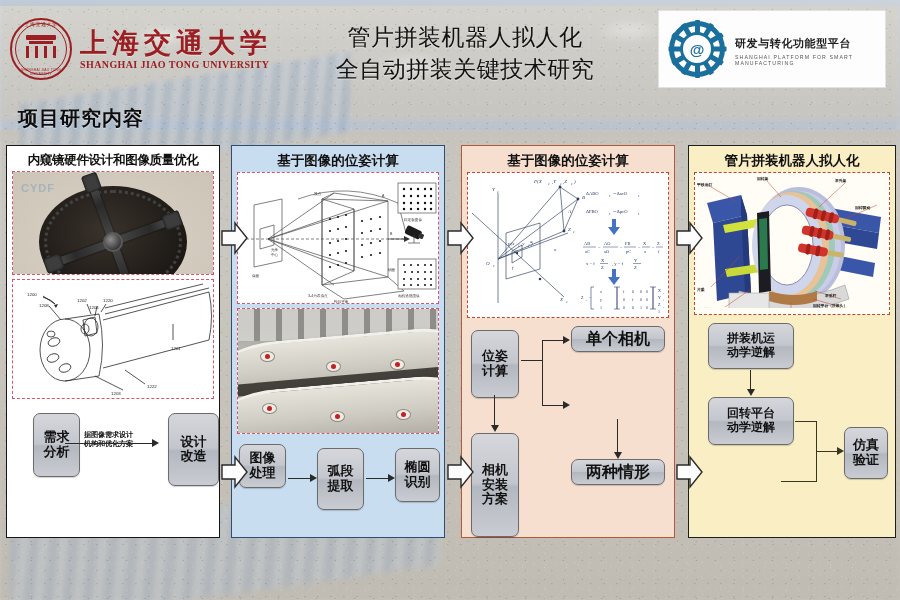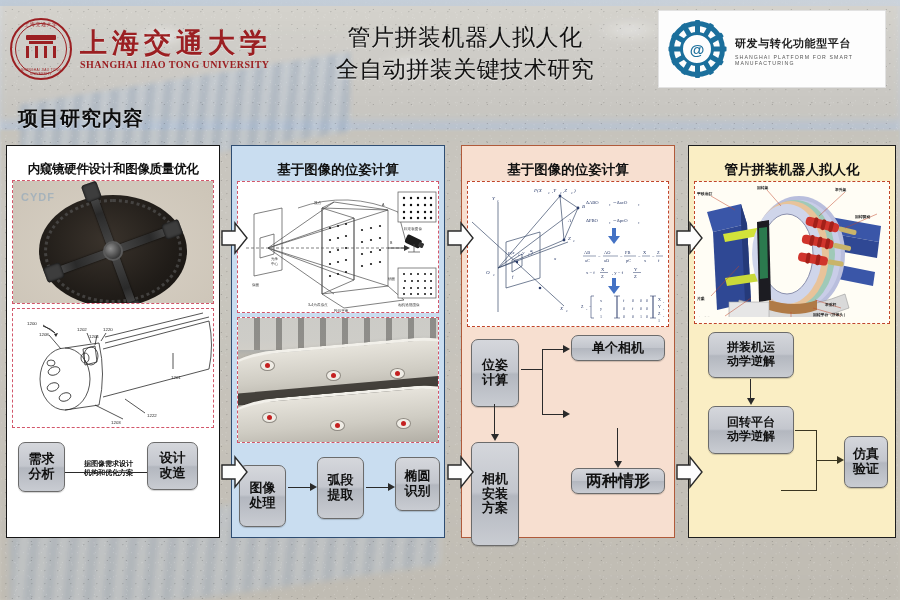--- a/index.html
+++ b/index.html
@@ -116,21 +116,21 @@
   .smp-text .l2 { font-size:11px; font-weight:bold; letter-spacing:.6px; margin-top:3px; }
   .smp-text .l3 { font-size:5.2px; letter-spacing:1.1px; margin-top:3px; color:#555; }
 
   .section-title { position:absolute; left:18px; top:105px; font-size:20px;
                    font-weight:bold; color:#0d0d0d; letter-spacing:1px;
                    text-shadow:0 1px 1px rgba(255,255,255,.5); }
 
   
   .stage { position:absolute; left:0; top:145px; width:900px; height:395px; }
   .panel { position:absolute; top:0; height:393px; border:1.6px solid #141414;
-           padding:12px 5px; }
+           padding:3px 5px; }
   .panel.p1 { left:6px;   width:214px; background:#ffffff; border-color:#151515; }
   .panel.p2 { left:231px; width:214px; background:#c9ddf0; border-color:#2f4d72; }
   .panel.p3 { left:461px; width:214px; background:#f7dfd0; border-color:#b05a3a; }
   .panel.p4 { left:688px; width:208px; background:#faeec4; border-color:#1d1d1d; }
 
   .panel-head { text-align:center; font-weight:bold; font-size:13.5px;
                 color:#111; letter-spacing:0px; padding:5px 0 3px; line-height:1.1; }
   .panel.p1 .panel-head { font-size:12.6px; letter-spacing:-.4px; }
 
   .figbox { border:1.4px dashed #d2566a; background:#fff; position:relative;
@@ -272,21 +272,21 @@
   </div>
 </div>
 
 <div class="section-title">项目研究内容</div>
 
 <div class="stage">
 
   <div class="panel p1">
     <div class="panel-head">内窥镜硬件设计和图像质量优化</div>
 
-    <div class="figbox" style="height:124px">
+    <div class="figbox" style="height:104px">
       <div class="erector">
         <div class="hole"></div>
         <div class="ring"></div>
         <div class="arm" style="transform:rotate(-20deg)"></div>
         <div class="arm" style="transform:rotate(70deg)"></div>
         <div class="arm" style="transform:rotate(160deg)"></div>
         <div class="arm" style="transform:rotate(250deg)"></div>
         <div class="hub"></div>
         <div class="wm" style="left:8px;top:10px">CYDF</div>
         <div class="wm" style="left:14px;bottom:8px">CYDF</div>
@@ -327,33 +327,33 @@
             <text x="134" y="108">1222</text>
             <text x="98" y="115">1203</text>
           </g>
           <path d="M30 17 q9 3 12 7" fill="none" stroke="#2a2a2a" stroke-width="1"></path>
           <path d="M41 25 l4 -1 -2 4 z" fill="#2a2a2a"></path>
         </svg>
       </div>
     </div>
 
     <div style="position:relative;height:84px;margin-top:6px">
-      <div class="fbox" style="left:6px;top:8px;width:47px;height:50px">
+      <div class="fbox" style="left:21px;top:8px;width:47px;height:64px">
         <div>
           <span>需求</span>
           <span>分析</span>
         </div>
       </div>
       <div class="conn-label" style="left:54px;top:25px;width:85px">
         <div>据图像需求设计</div>
         <div>机构和优化方案</div>
       </div>
       <div class="arrowline" style="left:53px;top:38px;width:88px;height:1.2px"></div>
       <div class="arrowhead ah-right" style="left:140px;top:34.5px"></div>
-      <div class="fbox" style="left:135px;top:8px;width:51px;height:48px">
+      <div class="fbox" style="left:156px;top:8px;width:51px;height:73px">
         <div>
           <span>设计</span>
           <span>改造</span>
         </div>
       </div>
     </div>
   </div>
 
   <div class="panel p2">
     <div class="panel-head">基于图像的位姿计算</div>
@@ -506,21 +506,21 @@
         <div class="marker" style="left:92px;top:102px">
             <i></i>
           </div>
         <div class="marker" style="left:158px;top:100px">
             <i></i>
           </div>
       </div>
     </div>
 
     <div style="position:relative;height:84px;margin-top:6px">
-      <div class="fbox" style="left:2px;top:16px;width:47px;height:62px">
+      <div class="fbox" style="left:2px;top:4px;width:47px;height:44px">
         <div>
           <span>图像</span>
           <span>处理</span>
         </div>
       </div>
       <div class="arrowline" style="left:51px;top:38px;width:23px;height:1.2px"></div>
       <div class="arrowhead ah-right" style="left:73px;top:34.5px"></div>
       <div class="fbox" style="left:80px;top:8px;width:47px;height:62px">
         <div>
           <span>弧段</span>
@@ -681,21 +681,21 @@
         </div>
       </div>
 
       <div class="arrowline" style="left:54px;top:34px;width:22px;height:1.2px"></div>
       <div class="arrowline" style="left:75px;top:14px;width:1.2px;height:66px"></div>
       <div class="arrowline" style="left:75px;top:14px;width:22px;height:1.2px"></div>
       <div class="arrowhead ah-right" style="left:96px;top:10.5px"></div>
       <div class="arrowline" style="left:75px;top:79px;width:22px;height:1.2px"></div>
       <div class="arrowhead ah-right" style="left:96px;top:75.5px"></div>
 
-      <div class="fbox" style="left:104px;top:0px;width:94px;height:26px;font-size:13px">
+      <div class="fbox" style="left:104px;top:0px;width:94px;height:26px;font-size:16px">
         <span>单个相机</span>
       </div>
       <div class="arrowline" style="left:150px;top:93px;width:1.2px;height:34px"></div>
       <div class="arrowhead ah-down" style="left:147px;top:126px"></div>
       <div class="fbox" style="left:104px;top:133px;width:94px;height:26px;font-size:16px">
         <span>两种情形</span>
       </div>
 
       <div class="arrowline" style="left:27px;top:69px;width:1.2px;height:31px"></div>
       <div class="arrowhead ah-down" style="left:24px;top:99px"></div>

